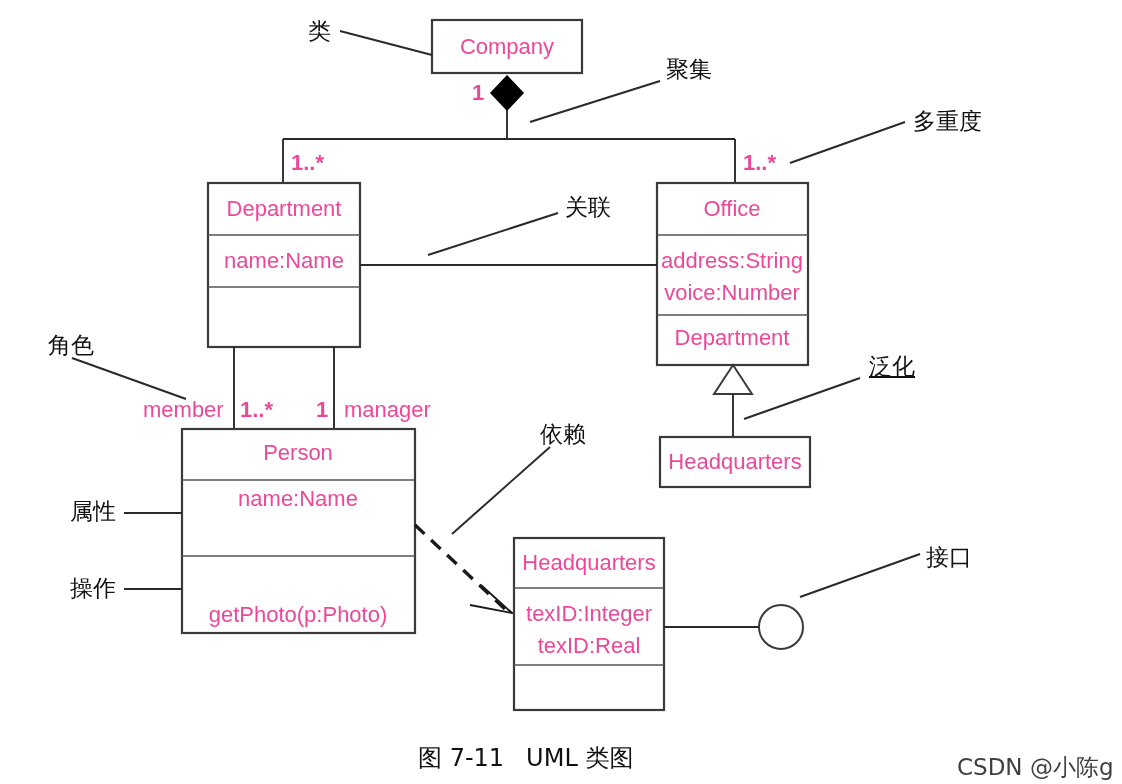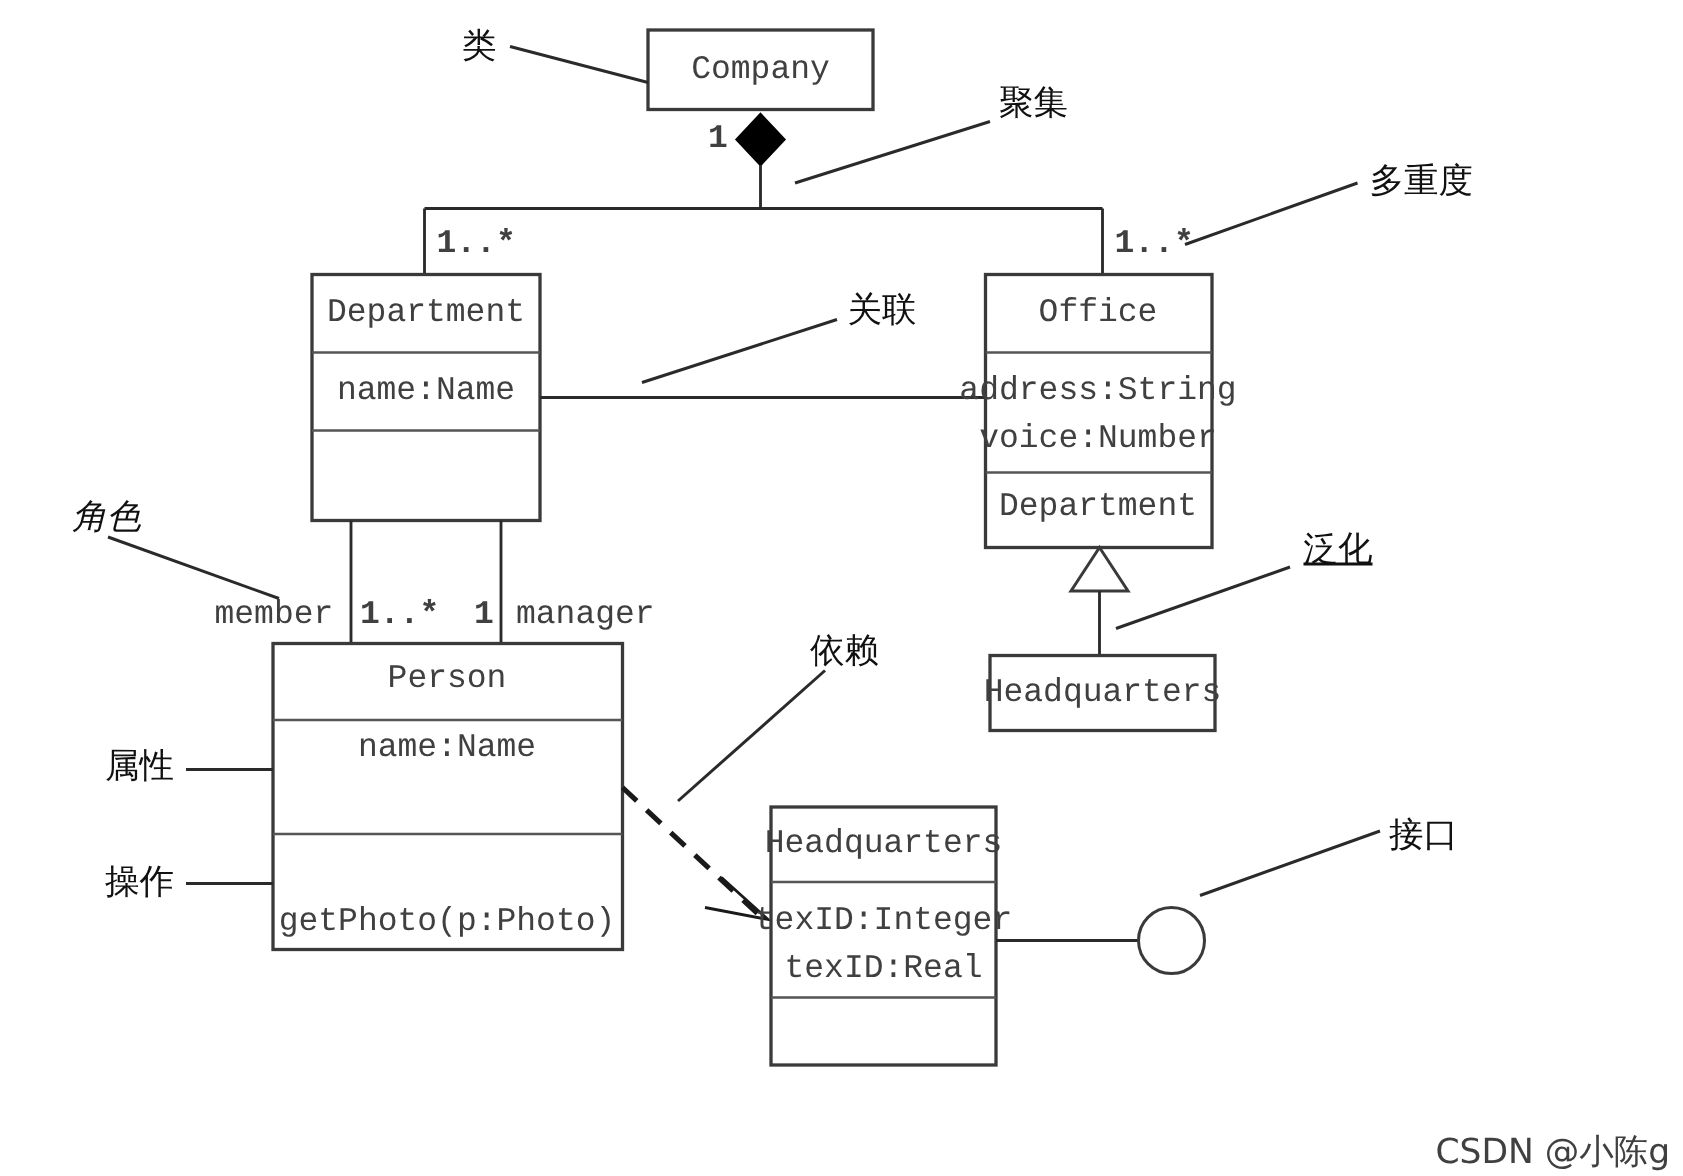--- a/index.html
+++ b/index.html
@@ -33,22 +33,22 @@
   .dep-line { stroke: #1a1a1a; stroke-width: 3.4; fill: none;
               stroke-dasharray: 13 9; stroke-linecap: butt; }
   .arrow-open { stroke: #1a1a1a; stroke-width: 1.9; fill: none; }
   .diamond-filled { fill: #000000; stroke: #000000; stroke-width: 1.5; }
   .tri-hollow { fill: #ffffff; stroke: #3a3a3a; stroke-width: 2.0; }
   .iface-circle { fill: #ffffff; stroke: #3a3a3a; stroke-width: 2.0; }
 
   .txt {
     position: absolute;
     white-space: nowrap;
-    color: #404040;
-    font-family: Liberation Mono, monospace;
+    color: #ec4899;
+    font-family: Liberation Sans, sans-serif;
     line-height: 1;
   }
   .cls-name   { font-size: 22px; }
   .cls-member { font-size: 22px; }
   .mult       { font-size: 22px; font-weight: 600; }
   .role       { font-size: 22px; }
   .anno {
     font-size: 23px;
     font-family: "DejaVu Sans", "Liberation Sans", sans-serif;
     color: #111111;
@@ -173,22 +173,25 @@
 
   <div class="txt cls-name center" style="left:589px; top:552px;">Headquarters</div>
   <div class="txt cls-member center" style="left:589px; top:603px;">texID:Integer</div>
   <div class="txt cls-member center" style="left:589px; top:635px;">texID:Real</div>
 
   <div class="txt anno" style="left:308px; top:20px;">类</div>
   <div class="txt anno" style="left:666px; top:58px;">聚集</div>
   <div class="txt anno" style="left:913px; top:110px;">多重度</div>
   <div class="txt anno" style="left:565px; top:196px;">关联</div>
   <div class="txt anno" style="left:869px; top:355px;text-decoration:underline;">泛化</div>
-  <div class="txt anno" style="left:48px; top:334px;font-style:italic;">角色</div>
+  <div class="txt anno" style="left:48px; top:334px;">角色</div>
   <div class="txt anno" style="left:540px; top:423px;">依赖</div>
   <div class="txt anno" style="left:70px; top:500px;">属性</div>
   <div class="txt anno" style="left:70px; top:577px;">操作</div>
   <div class="txt anno" style="left:926px; top:546px;">接口</div>
 
+  <div class="caption" style="left:418px; top:742px;">
+    <span>图 7-11</span><span style="display:inline-block;width:22px;"></span><span>UML 类图</span>
+  </div>
 
   <div class="watermark" style="left:957px; top:752px;">CSDN @小陈g</div>
 
 </div>
 
 </body></html>

